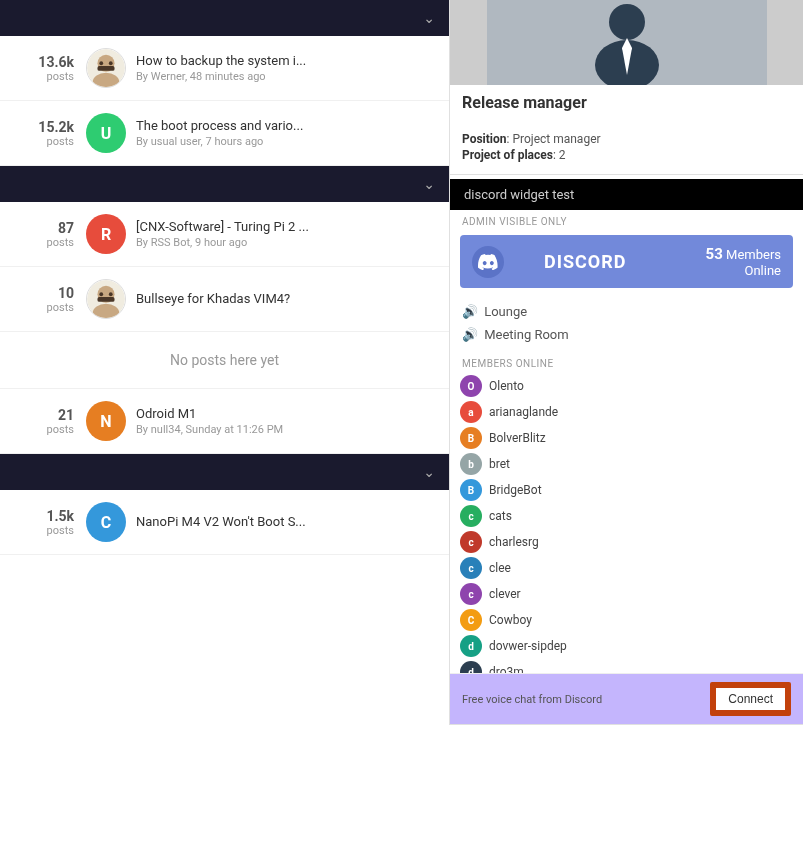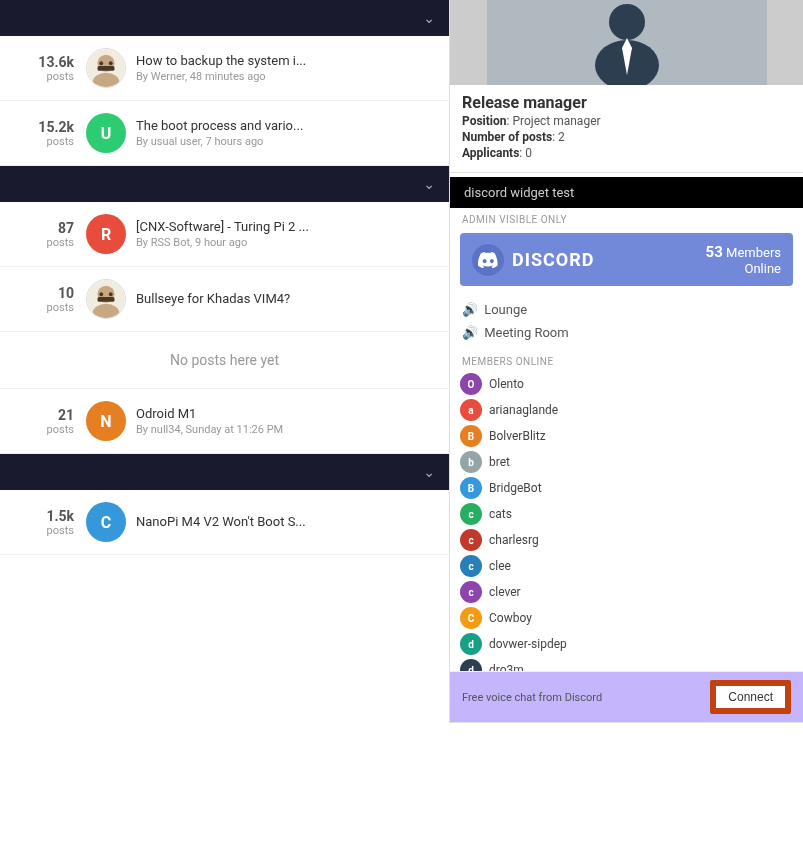--- a/index.html
+++ b/index.html
@@ -126,21 +126,21 @@
       overflow: hidden;
     }
 
     .profile-info {
       padding: 8px 12px 6px;
     }
     .profile-name {
       font-size: 16px;
       font-weight: bold;
       color: #333;
-      margin-bottom: 2px;
+      margin-bottom: 20px;
     }
     .profile-detail {
       font-size: 12px;
       color: #555;
       margin-bottom: 2px;
     }
     .profile-detail span.key {
       font-weight: bold;
       color: #333;
     }
@@ -194,20 +194,21 @@
       color: white;
       font-weight: bold;
       font-size: 16px;
     }
 
     .discord-wordmark {
       color: white;
       font-weight: bold;
       font-size: 18px;
       letter-spacing: 1px;
+      margin-left: 32px;
     }
 
     .discord-members {
       color: white;
       text-align: right;
       font-size: 13px;
     }
     .discord-members .count {
       font-weight: bold;
       font-size: 15px;
@@ -429,26 +430,22 @@
       </svg>
     </div>
 
     <div class="profile-info">
       <div class="profile-name">Release manager</div>
       <div class="profile-detail">
         <span class="key">Position</span>:
         <span class="val">Project manager</span>
       </div>
       <div class="profile-detail">
-        <span class="key">Number of posts</span>:
+        <span class="key">Project of places</span>:
         <span class="val">2</span>
-      </div>
-      <div class="profile-detail">
-        <span class="key">Applicants</span>:
-        <span class="val">0</span>
       </div>
     </div>
 
     <div style="border-top: 1px solid #e0e0e0; margin: 4px 0;"></div>
 
     <div class="discord-section">
 
       <div class="discord-header">discord widget test</div>
 
       <div class="admin-only-label">ADMIN VISIBLE ONLY</div>

